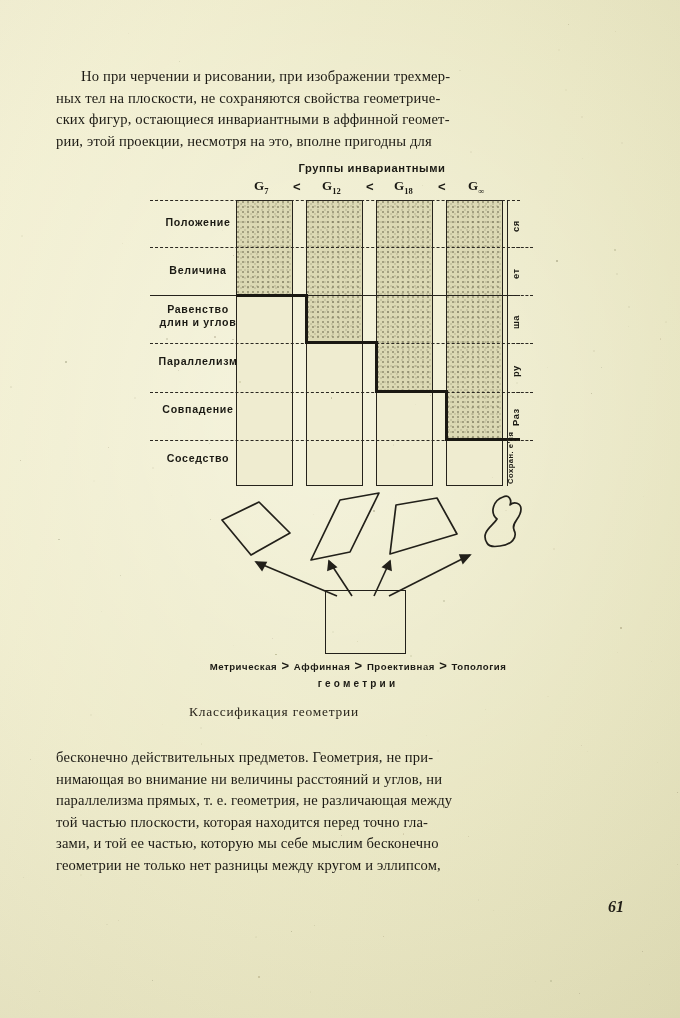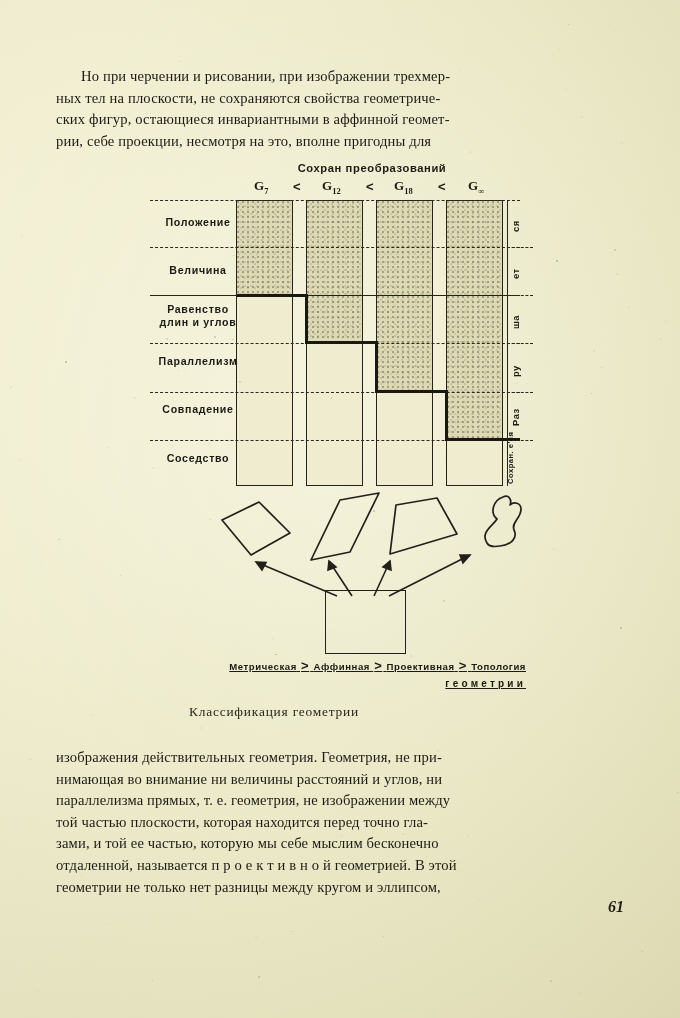--- a/index.html
+++ b/index.html
@@ -126,24 +126,24 @@
   .shapes{position:absolute;left:0;top:330px;width:680px;height:110px;}
 
   
   .srcbox{
     position:absolute;left:325px;top:432px;width:79px;height:62px;
     border:1.9px solid #22201a;background:transparent;
   }
 
   
   .chain{
-    position:absolute;left:146px;top:500px;width:380px;
+    position:absolute;left:168px;top:500px;width:380px;
     font-family:"Liberation Sans", sans-serif;
     font-size:9.6px;font-weight:700;letter-spacing:.55px;
-    color:#1b1a14;text-align:right;white-space:nowrap;text-decoration:underline;
+    color:#1b1a14;text-align:center;white-space:nowrap;
   }
   .chain .gt{font-size:13px;font-weight:700;padding:0 1px;}
   .chain .sub{display:block;margin-top:5px;letter-spacing:3.2px;font-size:10px;}
 
   .figcaption{
     position:absolute;left:0;top:704px;width:548px;
     text-align:center;font-size:13.4px;color:#2a261d;
     letter-spacing:.8px;
   }
 
@@ -157,27 +157,27 @@
 <body>
 
 <div class="paper"></div>
 
 <div class="page">
 
   <div class="para top">
     <p class="indent">Но при черчении и рисовании, при изображении трехмер-</p>
     <p>ных тел на плоскости, не сохраняются свойства геометриче-</p>
     <p>ских фигур, остающиеся инвариантными в аффинной геомет-</p>
-    <p>рии, себе проекции, несмотря на это, вполне пригодны для</p>
+    <p>рии, этой проекции, несмотря на это, вполне пригодны для</p>
   </div>
 
   <div class="figure">
 
 
-    <div class="fig-head-right">Сохран преобразований</div>
+    <div class="fig-head-right">Группы инвариантными</div>
 
     <div class="groups">
       <span class="g" style="left:18px;">G<sub>7</sub></span>
       <span class="lt" style="left:57px;">&lt;</span>
       <span class="g" style="left:86px;">G<sub>12</sub></span>
       <span class="lt" style="left:130px;">&lt;</span>
       <span class="g" style="left:158px;">G<sub>18</sub></span>
       <span class="lt" style="left:202px;">&lt;</span>
       <span class="g" style="left:232px;">G<sub>∞</sub></span>
     </div>
@@ -274,26 +274,25 @@
       <span>Проективная</span>
       <span class="gt">&gt;</span>
       <span>Топология</span>
       <span class="sub">геометрии</span>
     </div>
   </div>
 
   <div class="figcaption">Классификация геометрии</div>
 
   <div class="para bottom">
-    <p>изображения действительных геометрия. Геометрия, не при-</p>
+    <p>бесконечно действительных предметов. Геометрия, не при-</p>
     <p>нимающая во внимание ни величины расстояний и углов, ни</p>
-    <p>параллелизма прямых, т. е. геометрия, не изображении между</p>
+    <p>параллелизма прямых, т. е. геометрия, не различающая между</p>
     <p>той частью плоскости, которая находится перед точно гла-</p>
     <p>зами, и той ее частью, которую мы себе мыслим бесконечно</p>
-    <p>отдаленной, называется п р о е к т и в н о й геометрией. В этой</p>
     <p>геометрии не только нет разницы между кругом и эллипсом,</p>
   </div>
 
   <div class="pageno">61</div>
 </div>
 
 <div class="speck" style="width: 1.43121px; height: 1.43121px; left: 437.436px; top: 750.328px; opacity: 0.46;"></div>
 <div class="speck" style="width: 1.10761px; height: 1.10761px; left: 643.278px; top: 496.059px; opacity: 0.23;"></div>
 <div class="speck" style="width: 1.86293px; height: 1.86293px; left: 627.793px; top: 306.223px; opacity: 0.61;"></div>
 <div class="speck" style="width: 0.46901px; height: 0.46901px; left: 535.237px; top: 980.56px; opacity: 0.39;"></div>

